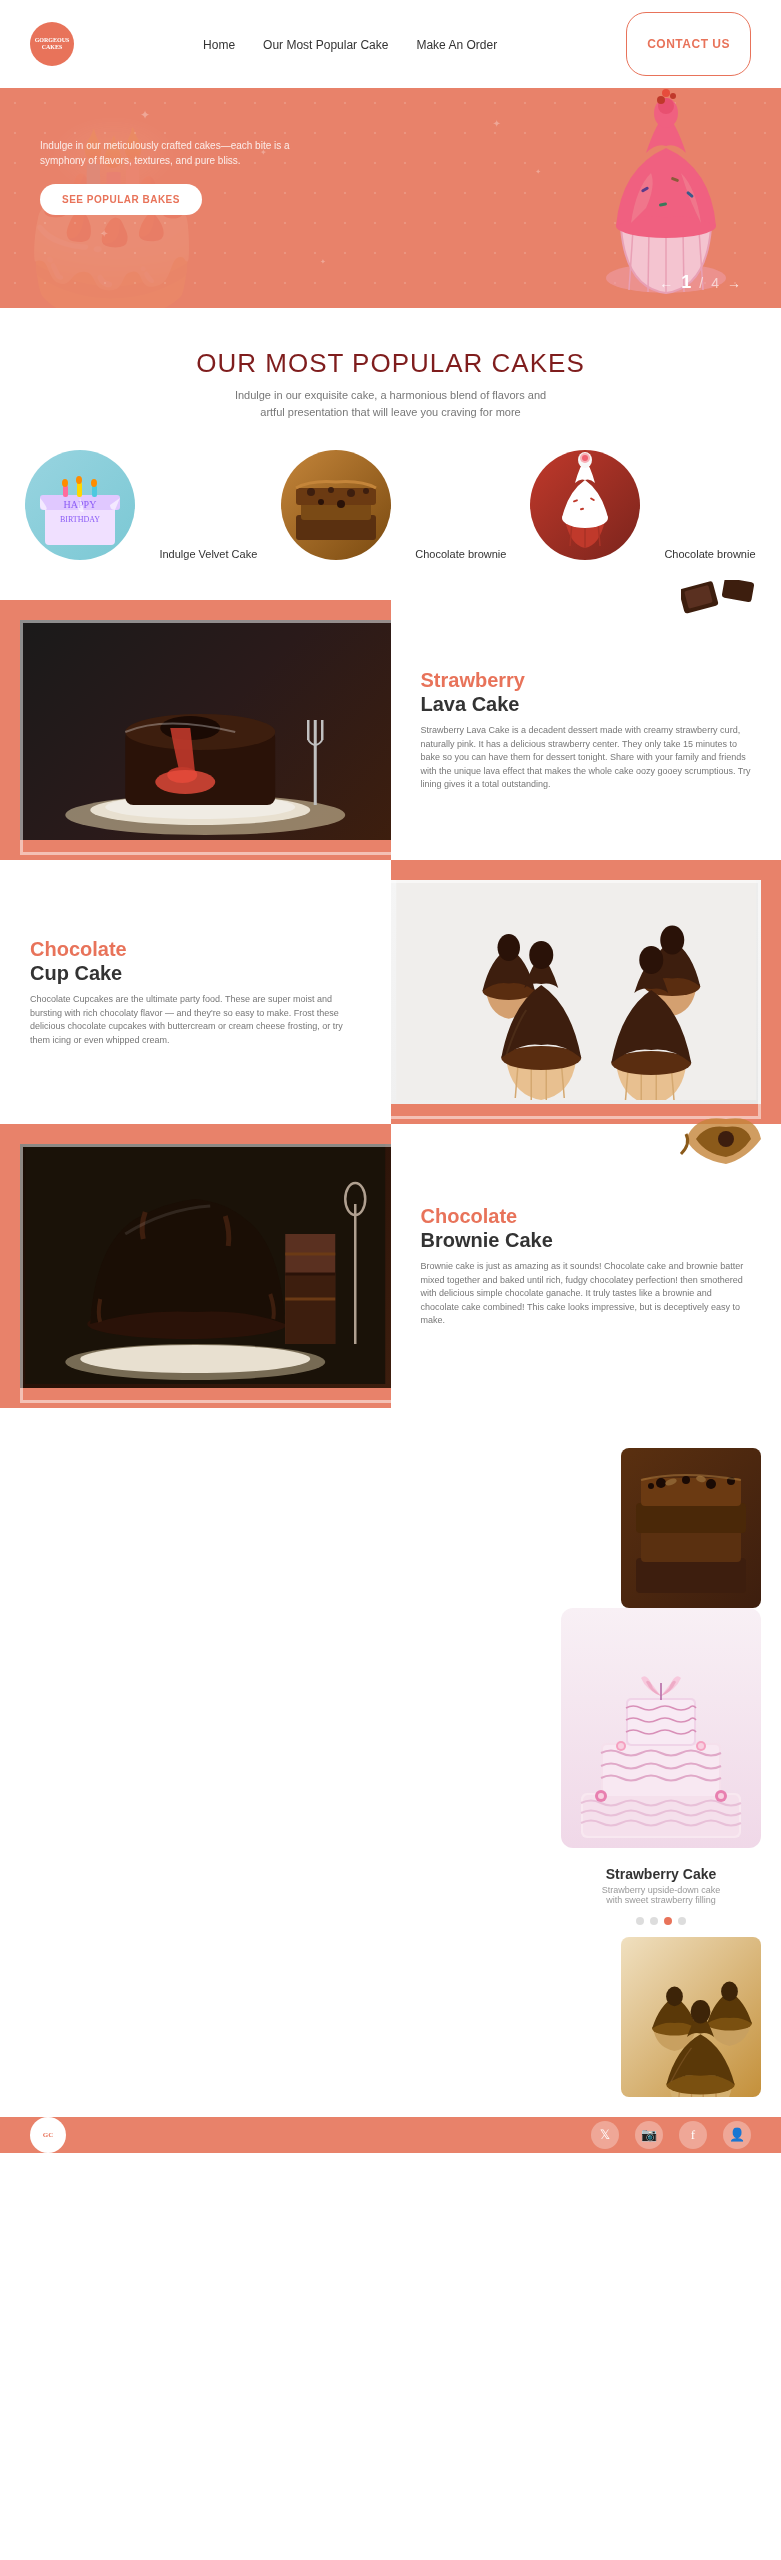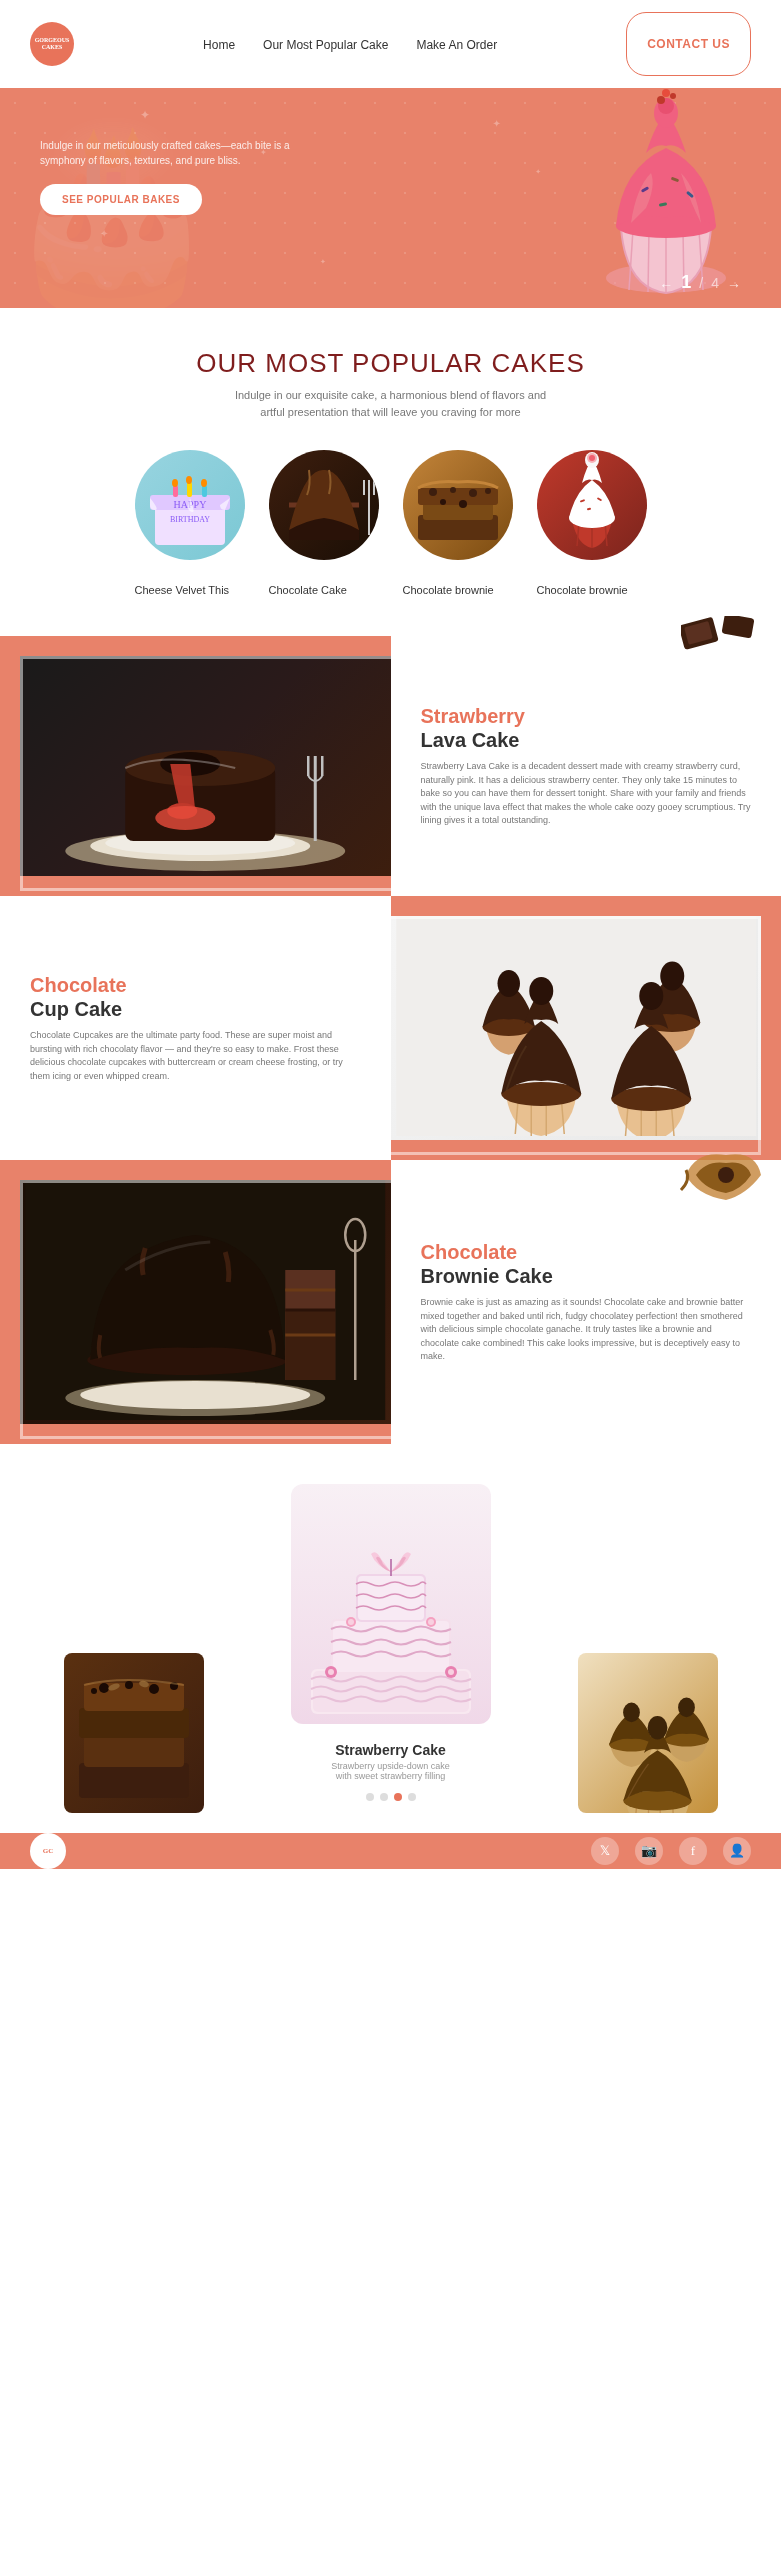--- a/index.html
+++ b/index.html
@@ -50,21 +50,21 @@
     .hero-pagination .total { color: rgba(255,255,255,0.6); font-size: 14px; }
     .star-deco {
       position: absolute; color: rgba(255,255,255,0.3); font-size: 14px;
     }
 
     
     .popular-section { padding: 40px 20px; text-align: center; background: #fff; }
     .popular-section h2 { color: #7f1d1d; font-size: 26px; font-weight: 400; font-family: sans-serif; letter-spacing: 1px; margin-bottom: 8px; }
     .popular-section .subtitle { color: #777; font-size: 11px; line-height: 1.5; max-width: 320px; margin: 0 auto 30px; font-family: sans-serif; }
     .cakes-grid { display: flex; justify-content: center; gap: 24px; flex-wrap: wrap; }
-    .cake-item { display: flex; flex-direction: column; align-items: flex-start; gap: 24px; }
+    .cake-item { display: flex; flex-direction: row; align-items: flex-end; gap: 24px; }
     .cake-img-wrap {
       width: 110px; height: 110px; border-radius: 50%; overflow: hidden;
       display: flex; align-items: center; justify-content: center;
       background: #f5e6e0;
     }
     .cake-name { color: #333; font-size: 11px; font-family: sans-serif; }
 
     
     .featured-section { background: #e8826a; padding: 0; }
 
@@ -86,21 +86,21 @@
     }
     .feature-row.right .feature-text { background: #fff; }
     .feature-text h3 { font-size: 20px; font-family: sans-serif; font-weight: 900; line-height: 1.2; color: #333; margin-bottom: 8px; }
     .feature-text h3 .highlight { color: #e8735a; }
     .feature-text p { color: #777; font-size: 9px; line-height: 1.5; font-family: sans-serif; }
 
     
     .bottom-section {
       background: #fff; padding: 40px 20px 0; text-align: center;
     }
-    .bottom-items { display: flex; justify-content: space-around; align-items: flex-end; padding-bottom: 20px; }
+    .bottom-items { display: flex; justify-content: space-around; align-items: flex-end; padding-bottom: 20px; flex-direction: column; }
     .bottom-cake-name { font-size: 14px; font-weight: bold; color: #333; font-family: sans-serif; margin-top: 8px; }
     .bottom-cake-desc { font-size: 9px; color: #999; font-family: sans-serif; margin-top: 3px; }
 
     .footer-bottom {
       background: #e8826a; padding: 0 30px;
       display: flex; justify-content: space-between; align-items: center;
     }
     .footer-logo-circle {
       width: 36px; height: 36px; border-radius: 50%; background: #fff;
       display: flex; align-items: center; justify-content: center;
@@ -244,46 +244,23 @@
             <ellipse cx="40" cy="33" rx="3" ry="4" fill="#ff8c00"></ellipse>
             <ellipse cx="54" cy="30" rx="3" ry="4" fill="#ff8c00"></ellipse>
             <ellipse cx="69" cy="33" rx="3" ry="4" fill="#ff8c00"></ellipse>
 
             <path d="M15 48 Q25 60 20 60 Q15 60 15 55 Z" fill="#fff" opacity="0.6"></path>
             <path d="M55 48 Q60 62 58 62 Q54 62 53 58 Z" fill="#fff" opacity="0.6"></path>
             <path d="M95 48 Q90 60 90 60 Q85 60 85 55 Z" fill="#fff" opacity="0.6"></path>
           </svg>
         </div>
       </div>
-      <span class="cake-name">Cheese Velvet This</span>
-    </div>
-
-    <div class="cake-item">
-      <div class="cake-img-wrap choc">
-        <div style="width:100%;height:100%;display:flex;align-items:center;justify-content:center;background:linear-gradient(135deg,#3d1e0e,#1a0e05);">
-          <svg viewBox="0 0 110 110" width="110" height="110">
-
-            <polygon points="55,20 90,80 20,80" fill="#3d1e0e"></polygon>
-            <polygon points="55,20 90,80 90,90 20,90 20,80" fill="#2a1208"></polygon>
-
-            <line x1="20" y1="55" x2="90" y2="55" stroke="#6b3520" stroke-width="5"></line>
-
-            <path d="M55,20 Q75,18 90,80 Q72,70 55,68 Q38,70 20,80 Q35,18 55,20 Z" fill="#5a2d10"></path>
-
-            <path d="M40 20 Q42 35 38 45" stroke="#8b5a2a" stroke-width="2" fill="none"></path>
-            <path d="M60 20 Q63 32 60 44" stroke="#8b5a2a" stroke-width="2" fill="none"></path>
-
-            <line x1="100" y1="30" x2="100" y2="85" stroke="#ccc" stroke-width="2"></line>
-            <line x1="95" y1="30" x2="95" y2="45" stroke="#ccc" stroke-width="2"></line>
-            <line x1="105" y1="30" x2="105" y2="45" stroke="#ccc" stroke-width="2"></line>
-          </svg>
-        </div>
-      </div>
-      <span class="cake-name">Chocolate Cake</span>
-    </div>
+      <span class="cake-name">Indulge Velvet Cake</span>
+    </div>
+
 
     <div class="cake-item">
       <div class="cake-img-wrap brownie">
         <div style="width:100%;height:100%;display:flex;align-items:center;justify-content:center;background:linear-gradient(135deg,#c4853a,#7a4a10);">
           <svg viewBox="0 0 110 110" width="110" height="110">
 
             <rect x="15" y="65" width="80" height="25" rx="3" fill="#5a3010"></rect>
             <rect x="20" y="50" width="70" height="20" rx="3" fill="#7a4a15"></rect>
             <rect x="15" y="38" width="80" height="17" rx="3" fill="#6b3a12"></rect>
 

